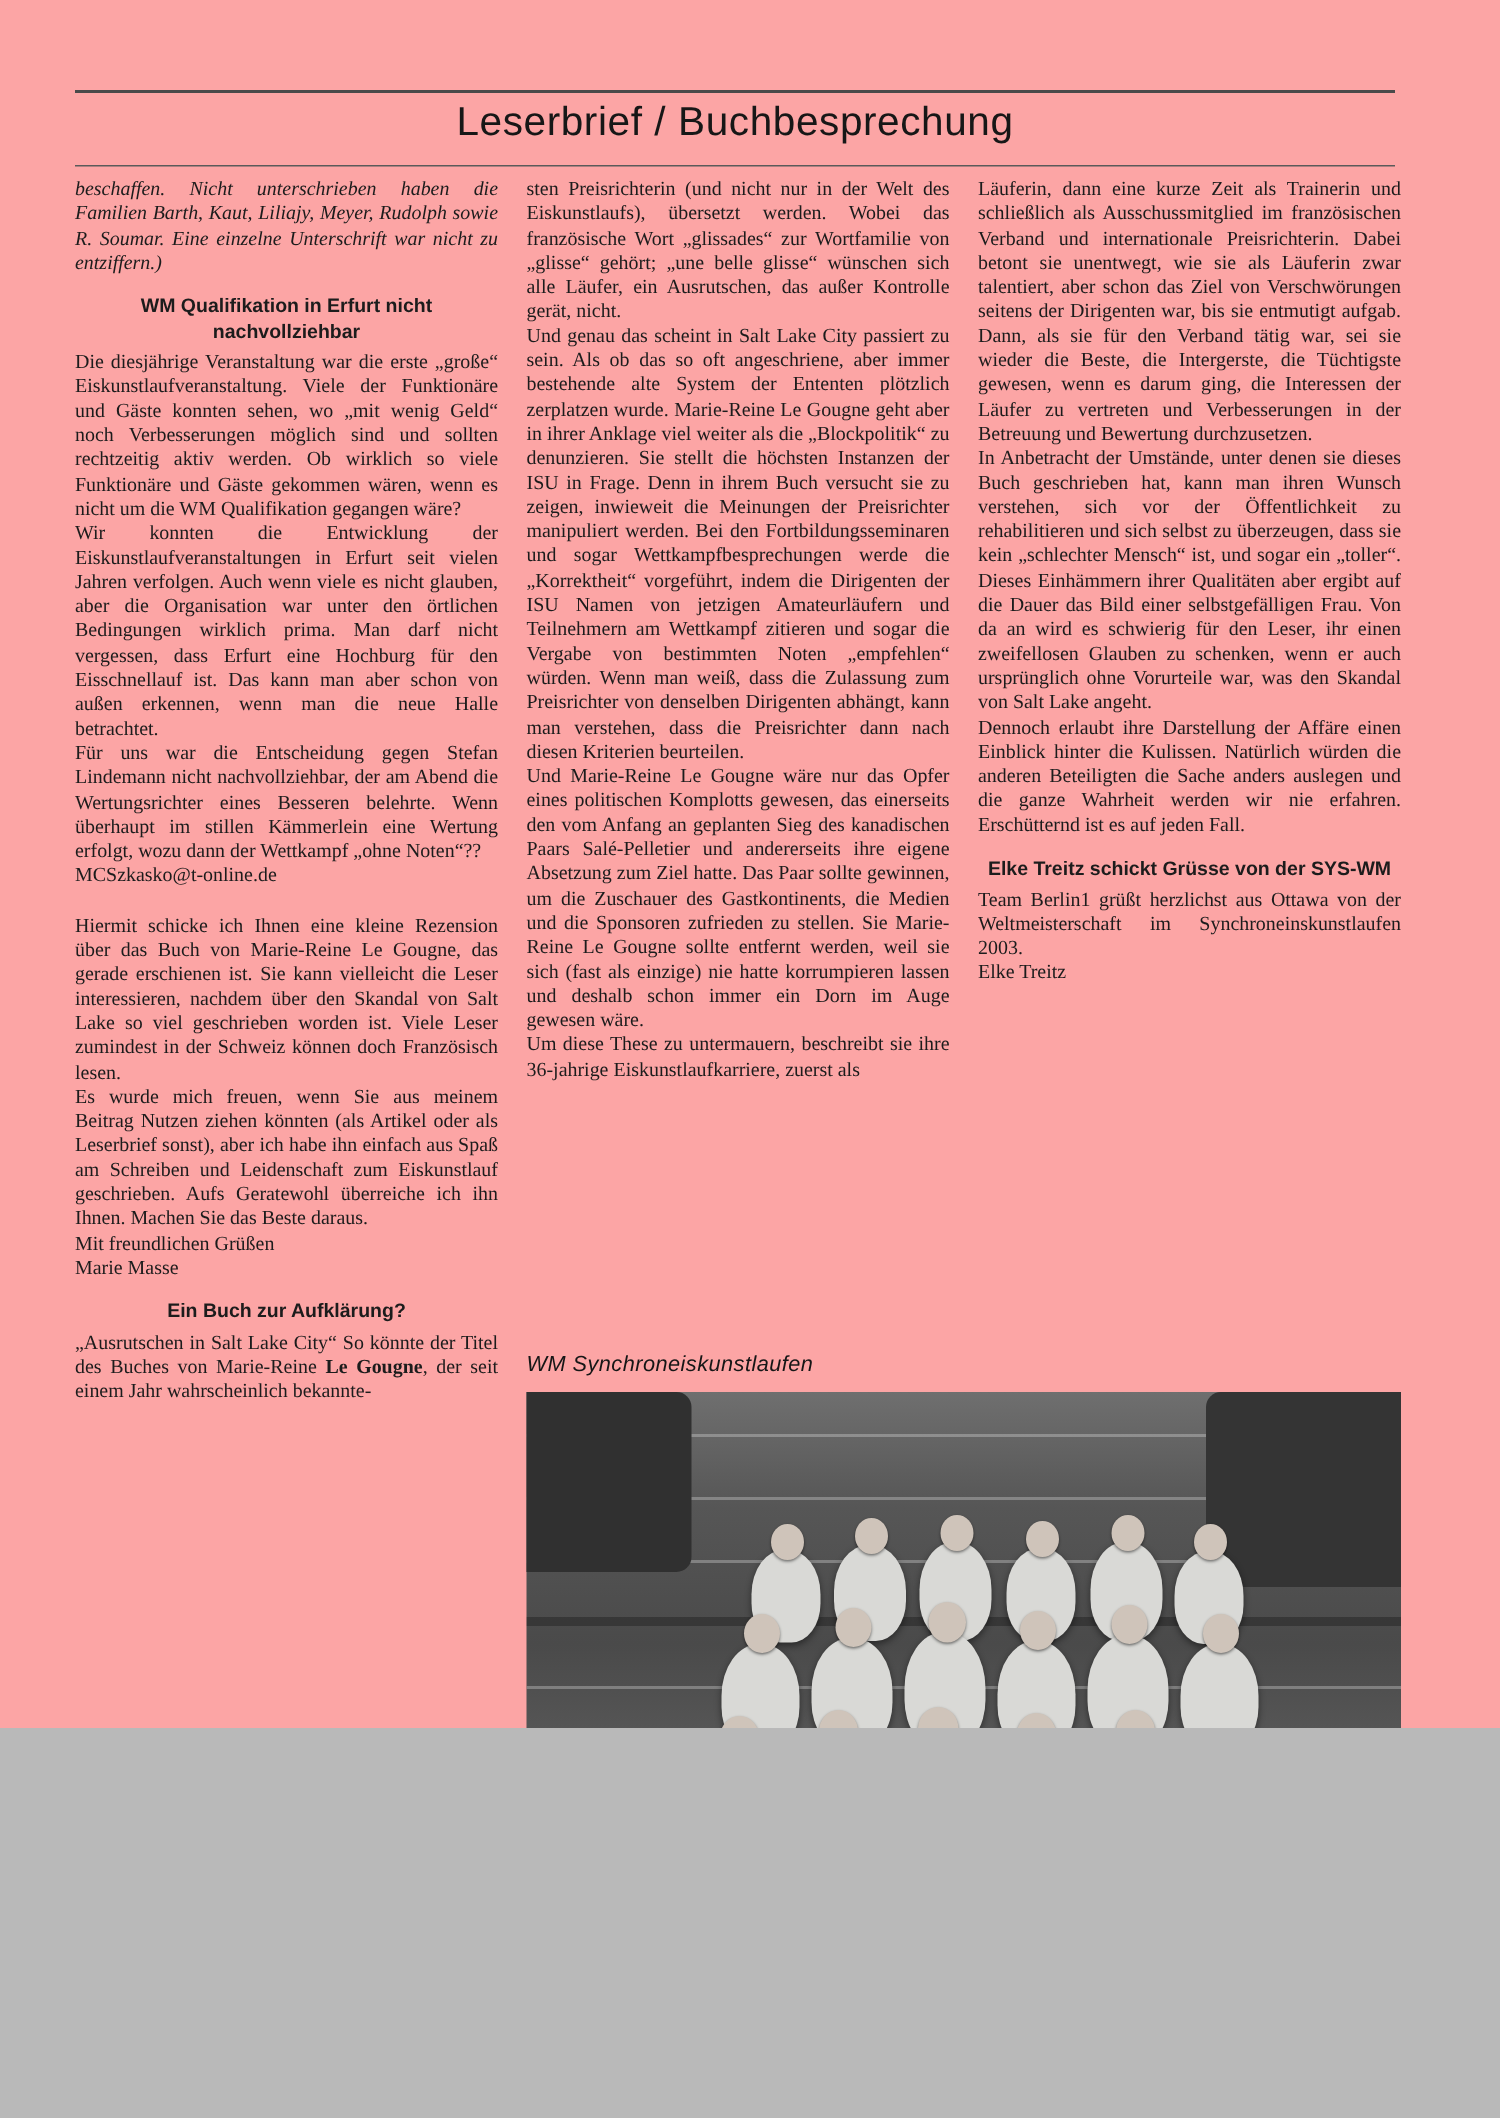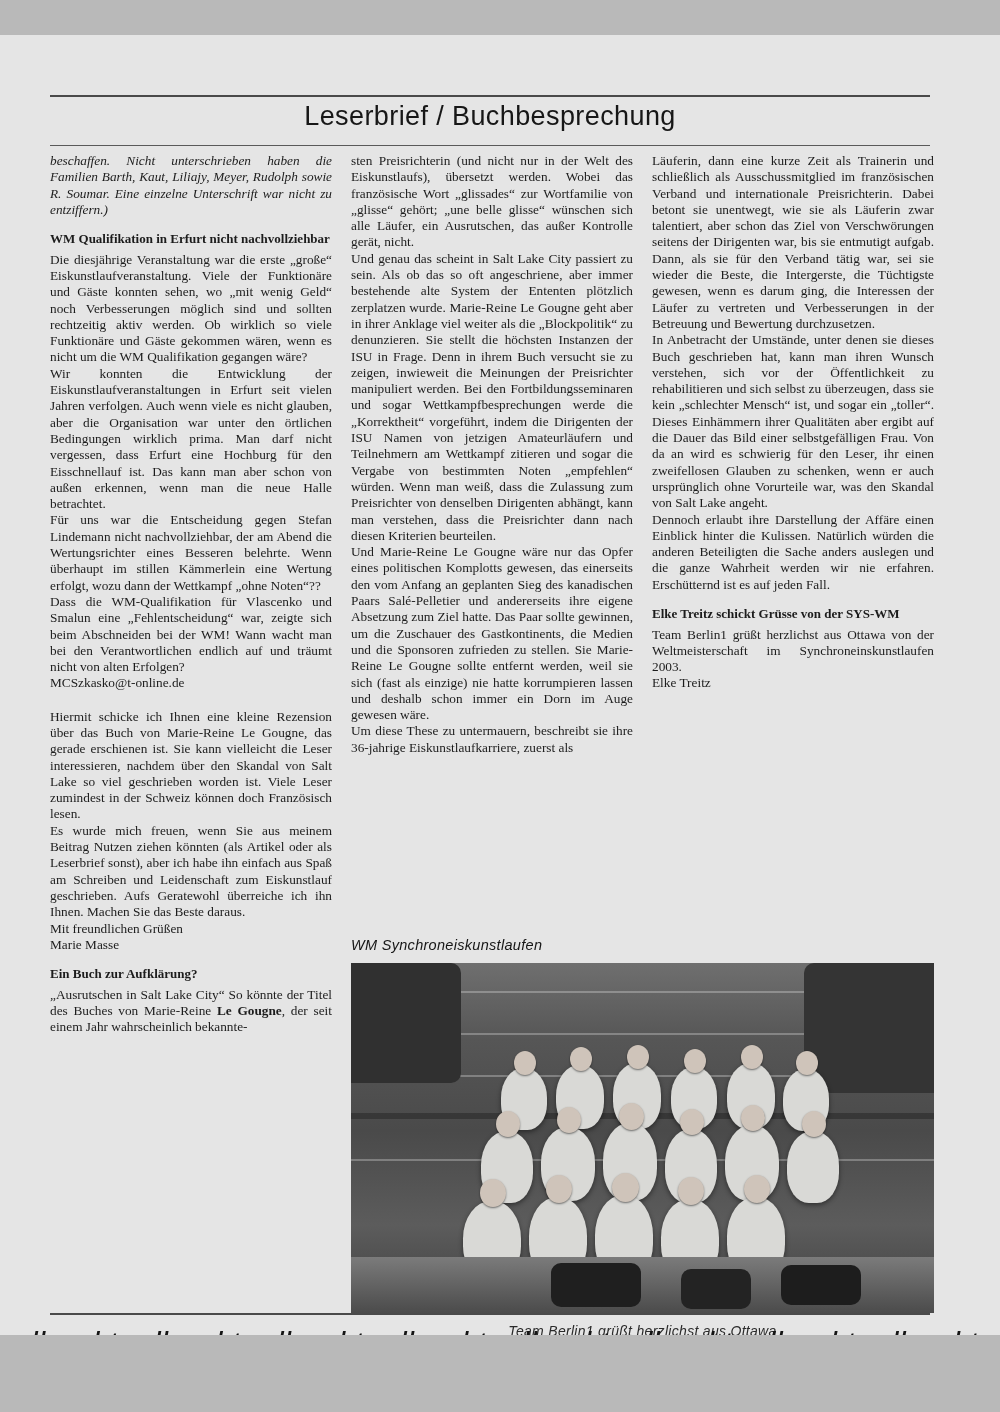--- a/index.html
+++ b/index.html
@@ -3,26 +3,25 @@
 <meta charset="utf-8">
 <style>
   html, body {
     margin: 0;
     padding: 0;
     background: #b9b9b9;
   }
   #page {
     position: relative;
     width: 1000px;
-    height: 1300px;
-    background: #e5e5e5;
+    height: 1152px;
+    background: #fca5a5;
     overflow: hidden;
     font-family: "Liberation Serif", serif;
     color: #1c1c1c;
-    margin-top: 35px;
   }
   .page-inner {
     position: absolute;
     left: 50px;
     top: 60px;
     width: 900px;
     height: 1300px;
   }
   
   .header-rule-top {
@@ -67,27 +66,27 @@
   #col1 { left: 0; }
   #col2 { left: 301px; }
   #col3 { left: 602px; }
 
   .col p {
     margin: 0 0 0 0;
     text-indent: 0;
   }
   .italic { font-style: italic; }
   .subhead {
-    font-family: Liberation Serif, serif;
+    font-family: Liberation Sans, sans-serif;
     font-weight: bold;
     font-size: 13px;
     line-height: 16.5px;
     margin-top: 13px;
     margin-bottom: 4px;
-    text-align: left;
+    text-align: center;
     hyphens: none;
   }
   .spacer-md { height: 17px; }
   .bold { font-weight: bold; }
 
   
   .photo-block {
     position: absolute;
     left: 301px;
     top: 840px;
@@ -225,21 +224,20 @@
     <div class="header-rule-bottom"></div>
 
     <div class="cols">
 
       <div class="col" id="col1">
         <p class="italic">beschaffen. Nicht unterschrieben haben die Familien Barth, Kaut, Liliajy, Meyer, Rudolph sowie R. Soumar. Eine einzelne Unterschrift war nicht zu entziffern.)</p>
         <div class="subhead">WM Qualifikation in Erfurt nicht nachvollziehbar</div>
         <p>Die diesjährige Veranstaltung war die erste „große“ Eiskunstlaufveranstaltung. Viele der Funktionäre und Gäste konnten sehen, wo „mit wenig Geld“ noch Verbesserungen möglich sind und sollten rechtzeitig aktiv werden. Ob wirklich so viele Funktionäre und Gäste gekommen wären, wenn es nicht um die WM Qualifikation gegangen wäre?</p>
         <p>Wir konnten die Entwicklung der Eiskunstlaufveranstaltungen in Erfurt seit vielen Jahren verfolgen. Auch wenn viele es nicht glauben, aber die Organisation war unter den örtlichen Bedingungen wirklich prima. Man darf nicht vergessen, dass Erfurt eine Hochburg für den Eisschnellauf ist. Das kann man aber schon von außen erkennen, wenn man die neue Halle betrachtet.</p>
         <p>Für uns war die Entscheidung gegen Stefan Lindemann nicht nachvollziehbar, der am Abend die Wertungsrichter eines Besseren belehrte. Wenn überhaupt im stillen Kämmerlein eine Wertung erfolgt, wozu dann der Wettkampf „ohne Noten“??</p>
-        <p>Dass die WM-Qualifikation für Vlascenko und Smalun eine „Fehlentscheidung“ war, zeigte sich beim Abschneiden bei der WM! Wann wacht man bei den Verantwortlichen endlich auf und träumt nicht von alten Erfolgen?</p>
         <p>MCSzkasko@t-online.de</p>
         <div class="spacer-md"></div>
         <p>Hiermit schicke ich Ihnen eine kleine Rezension über das Buch von Marie-Reine Le Gougne, das gerade erschienen ist. Sie kann vielleicht die Leser interessieren, nachdem über den Skandal von Salt Lake so viel geschrieben worden ist. Viele Leser zumindest in der Schweiz können doch Französisch lesen.</p>
         <p>Es wurde mich freuen, wenn Sie aus meinem Beitrag Nutzen ziehen könnten (als Artikel oder als Leserbrief sonst), aber ich habe ihn einfach aus Spaß am Schreiben und Leidenschaft zum Eiskunstlauf geschrieben. Aufs Geratewohl überreiche ich ihn Ihnen. Machen Sie das Beste daraus.</p>
         <p>Mit freundlichen Grüßen</p>
         <p>Marie Masse</p>
         <div class="subhead">Ein Buch zur Aufklärung?</div>
         <p><span>„Ausrutschen in Salt Lake City“ So könnte der Titel des Buches von Marie-Reine </span><span class="bold">Le Gougne</span><span>, der seit einem Jahr wahrscheinlich bekannte-</span></p>
       </div>
 

